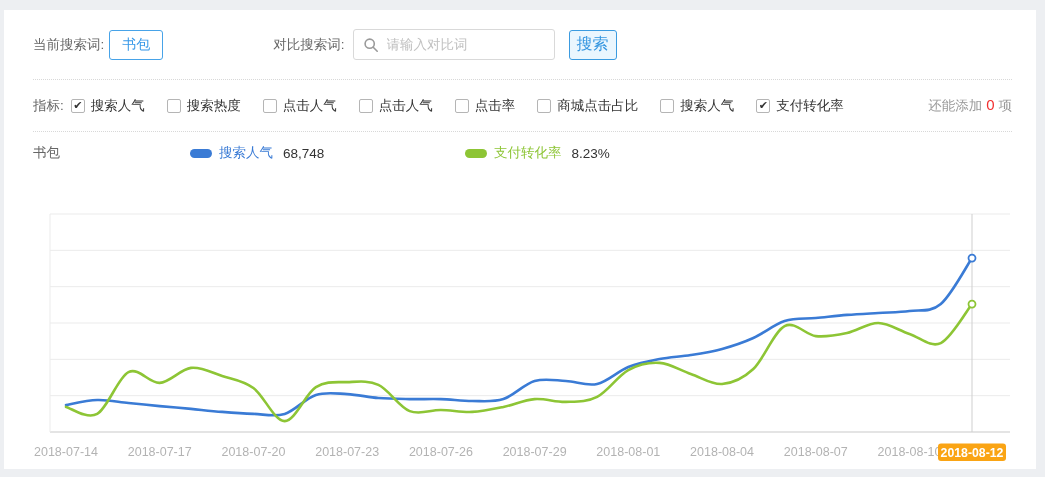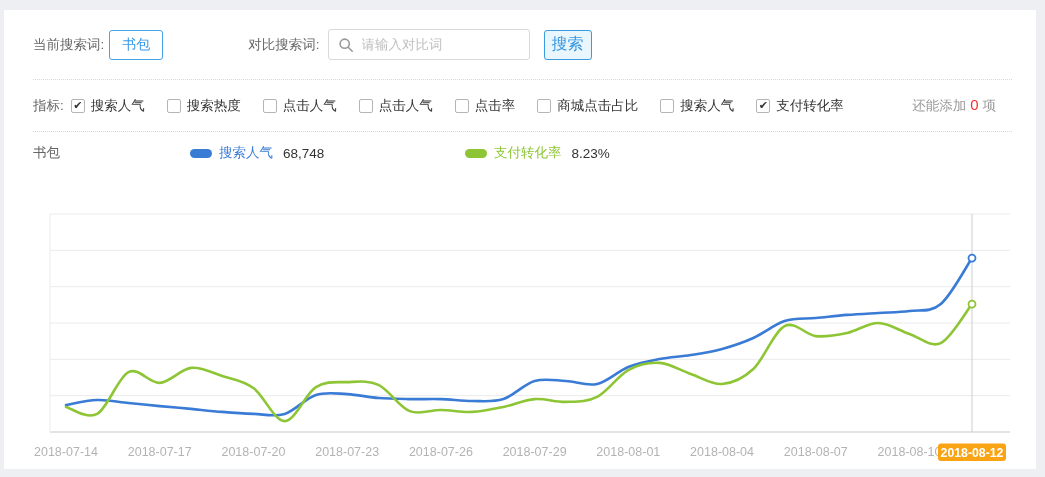--- a/index.html
+++ b/index.html
@@ -4,32 +4,32 @@
 <style>
   html,body{margin:0;padding:0;}
   body{background:#edeff2;font-family:"Liberation Sans","DejaVu Sans",sans-serif;}
   .page{position:relative;width:1045px;height:477px;overflow:hidden;background:#edeff2;}
   .card{position:absolute;left:4px;top:10px;width:1032px;height:459px;background:#ffffff;}
 
   .search-row{display:flex;align-items:center;height:69px;padding:0 24px 0 29px;box-sizing:border-box;}
   .lbl{color:#666;font-size:13.5px;white-space:nowrap;}
   .term-btn{margin-left:5px;min-width:50px;height:30px;border:1px solid #47a3e8;border-radius:3px;
     background:#fff;color:#3999e8;font-size:14px;cursor:pointer;font-family:inherit;padding:0 12px;}
-  .compare-lbl{margin-left:85px;}
+  .compare-lbl{margin-left:110px;}
   .input-wrap{position:relative;margin-left:8px;width:202px;height:31px;border:1px solid #d9d9d9;border-radius:3px;
     background:#fff;display:flex;align-items:center;box-sizing:border-box;padding-left:9px;}
   .input-wrap svg{flex:0 0 auto;}
   .input-wrap input{border:none;outline:none;flex:1;min-width:0;font-size:13.5px;color:#333;margin-left:6px;font-family:inherit;background:transparent;}
   .input-wrap input::placeholder{color:#c0c0c0;}
   .search-btn{margin-left:14px;min-width:48px;height:30px;border:1px solid #3b9be0;border-radius:3px;
     background:#eaf6fe;color:#3596e0;font-size:16px;cursor:pointer;font-family:inherit;}
 
   .sep{border-top:1px dotted #d8d8d8;margin:0 24px 0 29px;height:0;}
 
-  .metrics-row{display:flex;align-items:center;height:51px;padding:0 40px 0 29px;font-size:13.5px;box-sizing:border-box;text-align:center;}
+  .metrics-row{display:flex;align-items:center;height:51px;padding:0 24px 0 29px;font-size:13.5px;box-sizing:border-box;text-align:center;}
   #metrics-items{display:flex;align-items:center;gap:22px;margin-left:7px;}
   .chk-item{display:flex;align-items:center;gap:6px;color:#333;cursor:pointer;white-space:nowrap;}
   .box{width:14px;height:14px;border:1px solid #b5b5b5;border-radius:2px;background:#fff;
     display:flex;align-items:center;justify-content:center;font-size:11px;color:#333;line-height:1;box-sizing:border-box;}
   .remain{margin-left:auto;color:#999;white-space:nowrap;}
   .remain b{color:#f23030;font-weight:normal;margin:0 4px;font-size:15px;}
 
   .legend-row{position:relative;height:42px;font-size:13.5px;}
   .keyword{position:absolute;left:29px;top:50%;transform:translateY(-50%);color:#666;}
   .leg-item{position:absolute;top:50%;transform:translateY(-50%);display:flex;align-items:center;}

